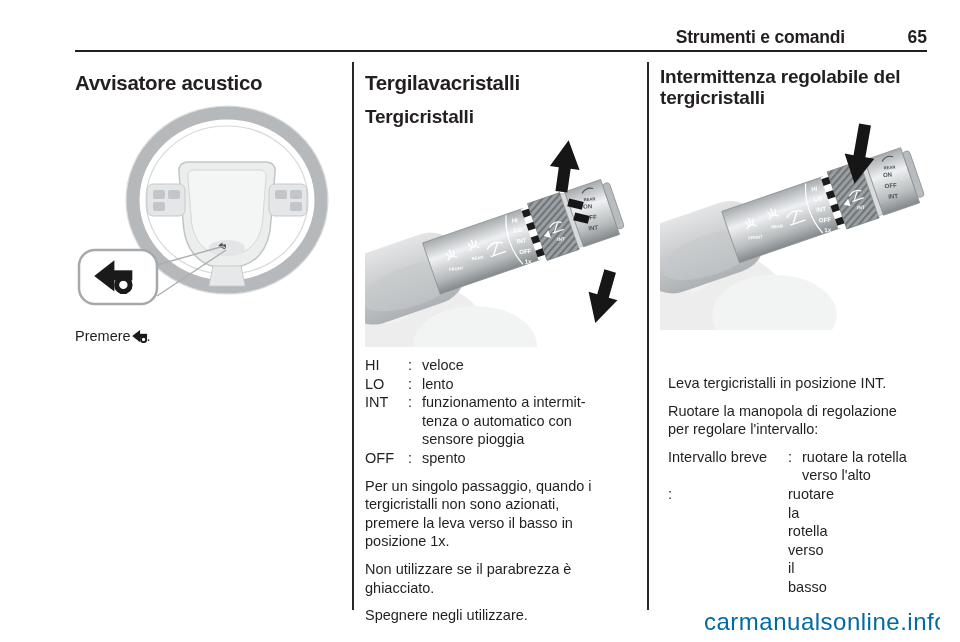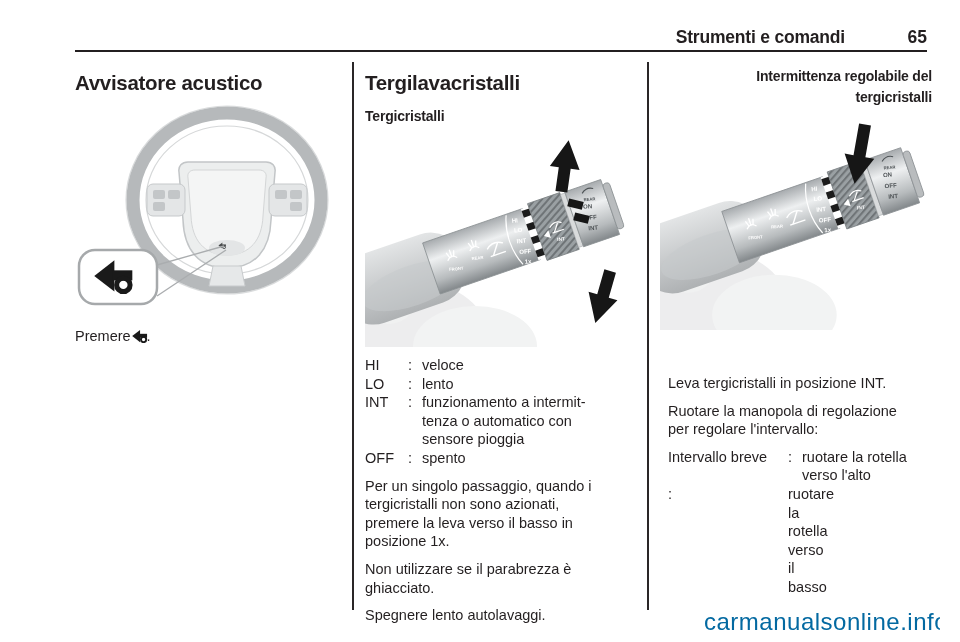--- a/index.html
+++ b/index.html
@@ -8,21 +8,21 @@
   
   .hdr-title{position:absolute;top:27px;left:75px;width:770px;text-align:right;
              font-size:17.5px;font-weight:bold;letter-spacing:-.2px;}
   .hdr-num{position:absolute;top:27px;left:845px;width:82px;text-align:right;
            font-size:17.5px;font-weight:bold;}
   .hdr-rule{position:absolute;top:50px;left:75px;width:852px;height:2px;background:#231f20;}
   .vdiv{position:absolute;top:62px;height:548px;width:2px;background:#2a2627;}
   .vdiv1{left:352px;} .vdiv2{left:647px;}
   
   .h1{position:absolute;font-size:20.5px;font-weight:bold;letter-spacing:-.3px;line-height:24px;}
-  .h2{position:absolute;font-size:14px;font-weight:bold;letter-spacing:-.2px;line-height:21px;text-align:right;}
+  .h2{position:absolute;font-size:19px;font-weight:bold;letter-spacing:-.2px;line-height:21px;}
   .wrap{white-space:pre-line;}
   
   .body-txt{font-size:14.5px;line-height:18.6px;}
   .col-text{position:absolute;}
   .defrow{display:grid;}
   .defrow.w2{grid-template-columns:43px 14px 1fr;}
   .defrow.w3{grid-template-columns:120px 14px 1fr;}
   .para{margin:9px 0 0 0;}
   .cap{margin:0;}
   
@@ -214,21 +214,21 @@
       <span>OFF</span>
       <span>:</span>
       <span class="wrap">spento</span>
     </div>
     <p class="para wrap">Per un singolo passaggio, quando i
 tergicristalli non sono azionati,
 premere la leva verso il basso in
 posizione 1x.</p>
     <p class="para wrap">Non utilizzare se il parabrezza è
 ghiacciato.</p>
-    <p class="para wrap">Spegnere lento autolavaggi.</p>
+    <p class="para wrap">Spegnere negli utilizzare.</p>
   </div>
 
   <div class="h2 wrap" style="left:660px;top:66px;width:272px;">Intermittenza regolabile del
 tergicristalli</div>
 
   <svg class="fig" style="left:660px;top:112px;" width="270" height="218" viewBox="0 0 265 217">
     <use href="#stalk-art"></use>
     <g fill="#161616" transform="translate(197,42) rotate(10)">
       <polygon points="0,30 -15,2 -6,2 -6,-30 6,-30 6,2 15,2"></polygon>
     </g>

